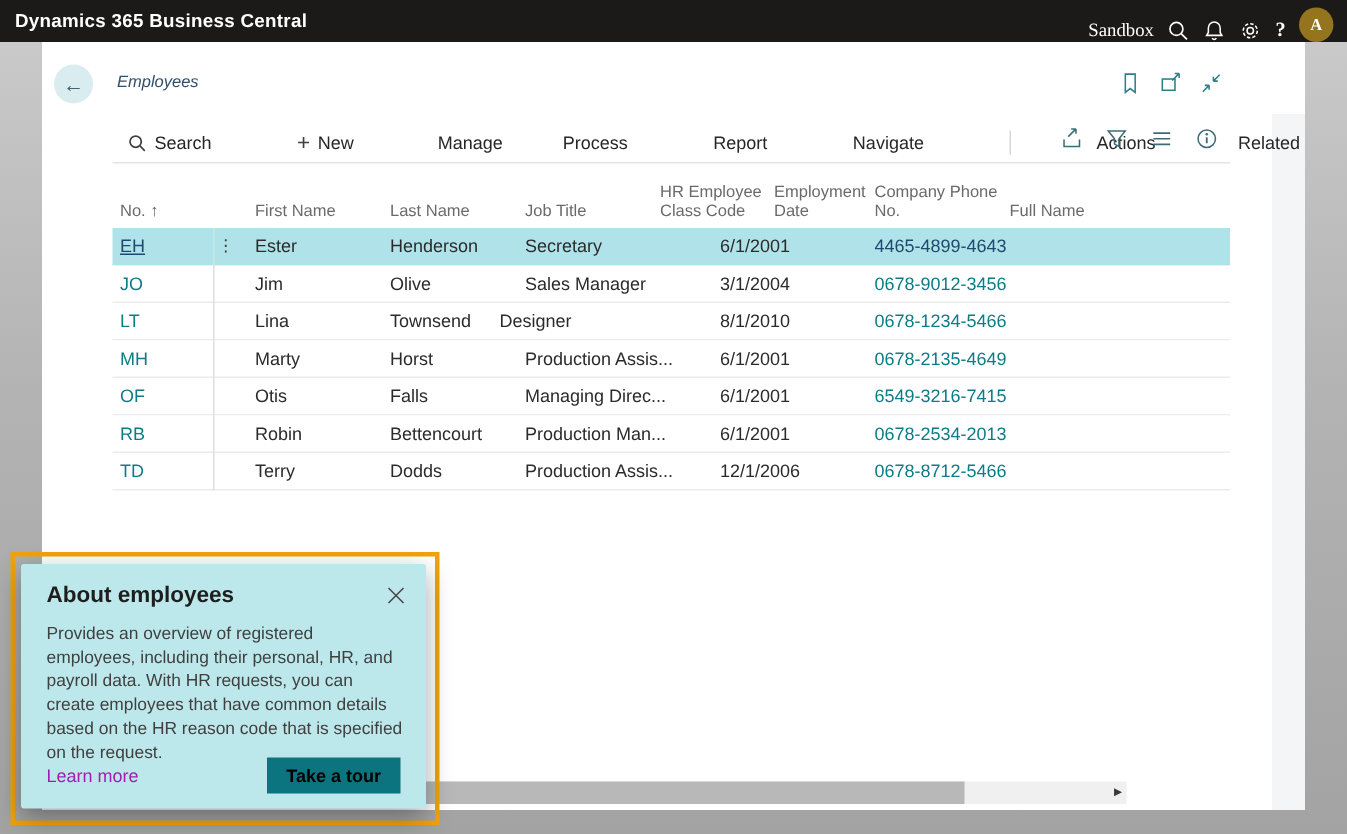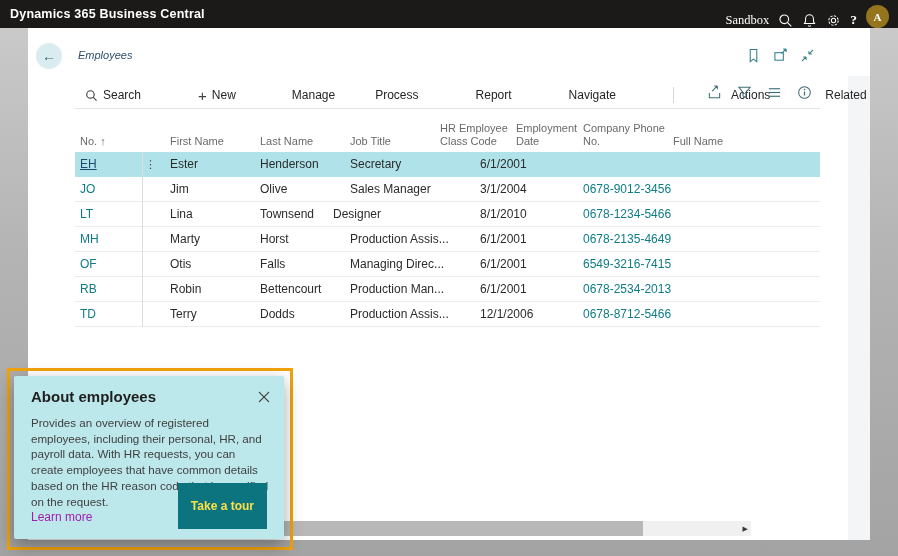--- a/index.html
+++ b/index.html
@@ -69,22 +69,22 @@
 
   
   .spotlight{ position:absolute; left:7px; top:368px; width:286px; height:182px;
     border:3px solid var(--orange); z-index:20; pointer-events:none;}
   .tip{ position:absolute; left:14px; top:376px; width:270px; height:163px; background:var(--tip-bg);
     border-radius:2px; box-shadow:0 6px 18px rgba(0,0,0,.35); z-index:21; padding:12px 17px;}
   .tip-title{ font-size:15px; font-weight:600; color:#1e1e1e;}
   .tip-close{ position:absolute; right:14px; top:15px; width:12px; height:12px; color:#484848; cursor:pointer;}
   .tip-body{ margin-top:10px; font-size:11.6px; line-height:15.7px; color:#404040; width:238px;}
   .tip-link{ position:absolute; left:17px; bottom:15px; font-size:12px; color:#a21caf; cursor:pointer;}
-  .tip-btn{ position:absolute; right:17px; bottom:10px; background:var(--teal-dark); color:#fde047;
-    font-size:12px; font-weight:600; padding:16px 13px; border:none; cursor:pointer; font-family:inherit;}
+  .tip-btn{ position:absolute; right:17px; bottom:10px; background:var(--teal-dark); color:#000000;
+    font-size:12px; font-weight:600; padding:5px 13px; border:none; cursor:pointer; font-family:inherit;}
 </style>
 </head>
 <body>
 
 <div class="topbar">
   <span class="app-title">Dynamics 365 Business Central</span>
   <div class="topbar-right">
     <span class="env-label">Sandbox</span>
     <span class="tb-icon">
       <svg viewBox="0 0 16 16" width="15" height="15">
@@ -215,20 +215,21 @@
       <div class="th" style="left: 645px; width: 80px;"><span>Full Name</span></div>
     </div>
   <div class="rows" id="rows">
       <div class="trow sel">
         <div class="td link no-link" style="left: 5px; width: 60px;">EH</div>
         <div class="td" style="left: 95px; width: 85px;">Ester</div>
         <div class="td" style="left: 185px; width: 85px;">Henderson</div>
         <div class="td" style="left: 275px; width: 110px;">Secretary</div>
         <div class="td" style="left: 365px; width: 74px;"></div>
         <div class="td right" style="left: 405px; width: 85px;">6/1/2001</div>
+        <div class="td link" style="left: 508px; width: 112px;">4465-4899-4643</div>
         <div class="td" style="left: 598px; width: 80px;"></div>
         <span class="row-dots">⋮</span>
       </div>
       <div class="trow">
         <div class="td link no-link" style="left: 5px; width: 60px;">JO</div>
         <div class="td" style="left: 95px; width: 85px;">Jim</div>
         <div class="td" style="left: 185px; width: 85px;">Olive</div>
         <div class="td" style="left: 275px; width: 110px;">Sales Manager</div>
         <div class="td" style="left: 365px; width: 74px;"></div>
         <div class="td right" style="left: 405px; width: 85px;">3/1/2004</div>

